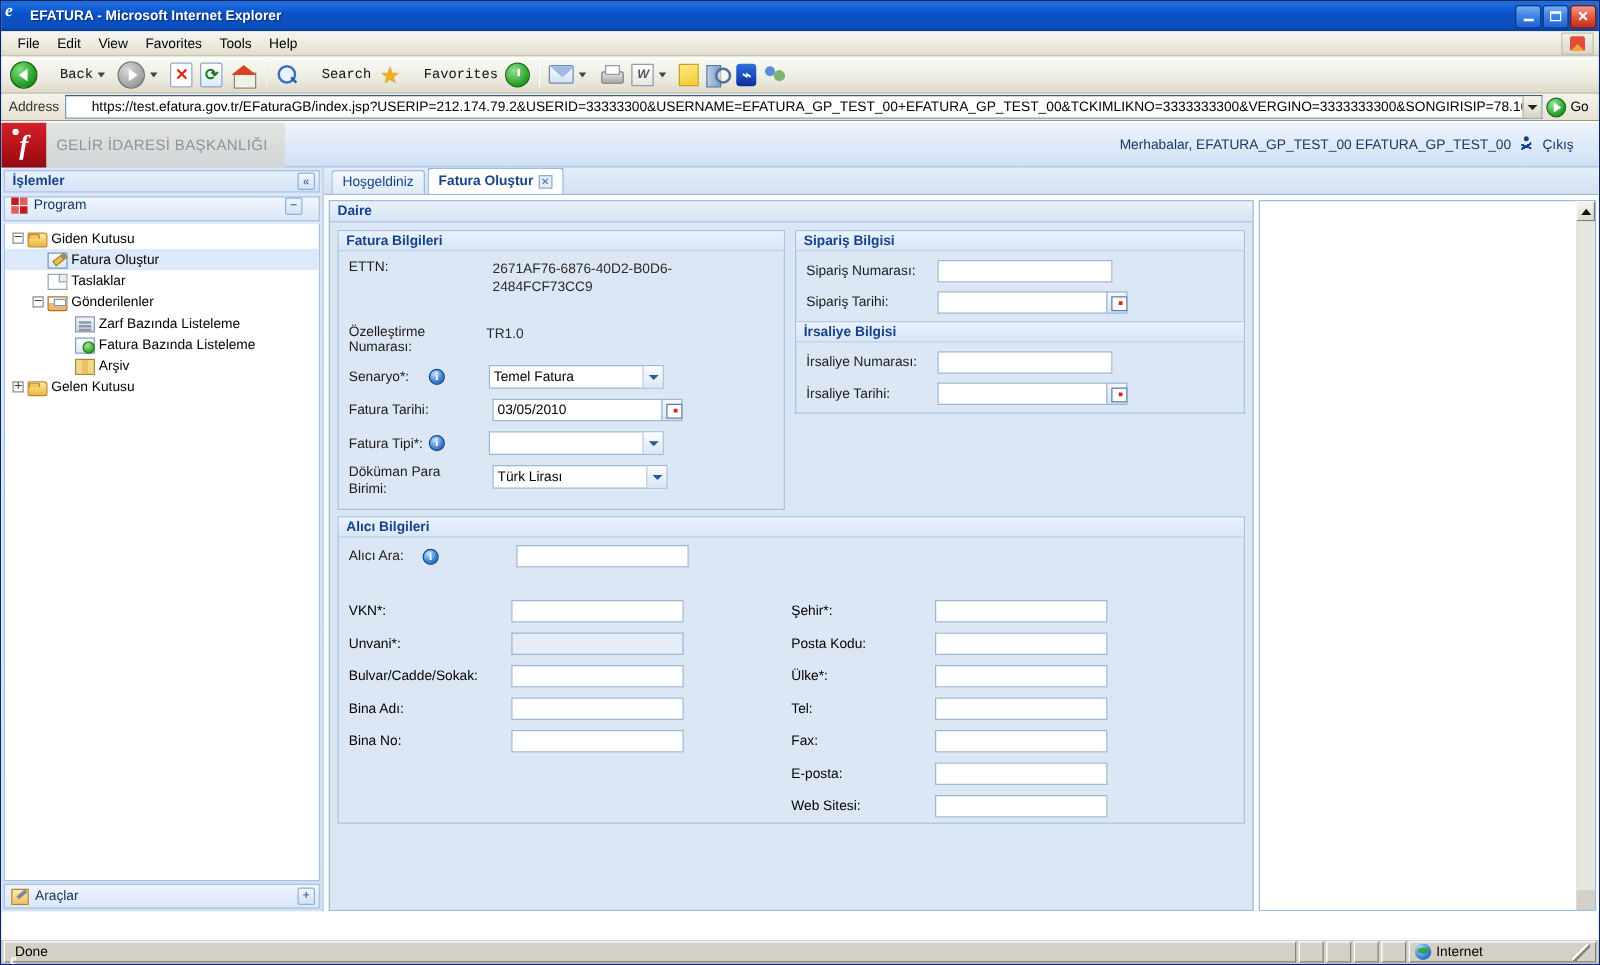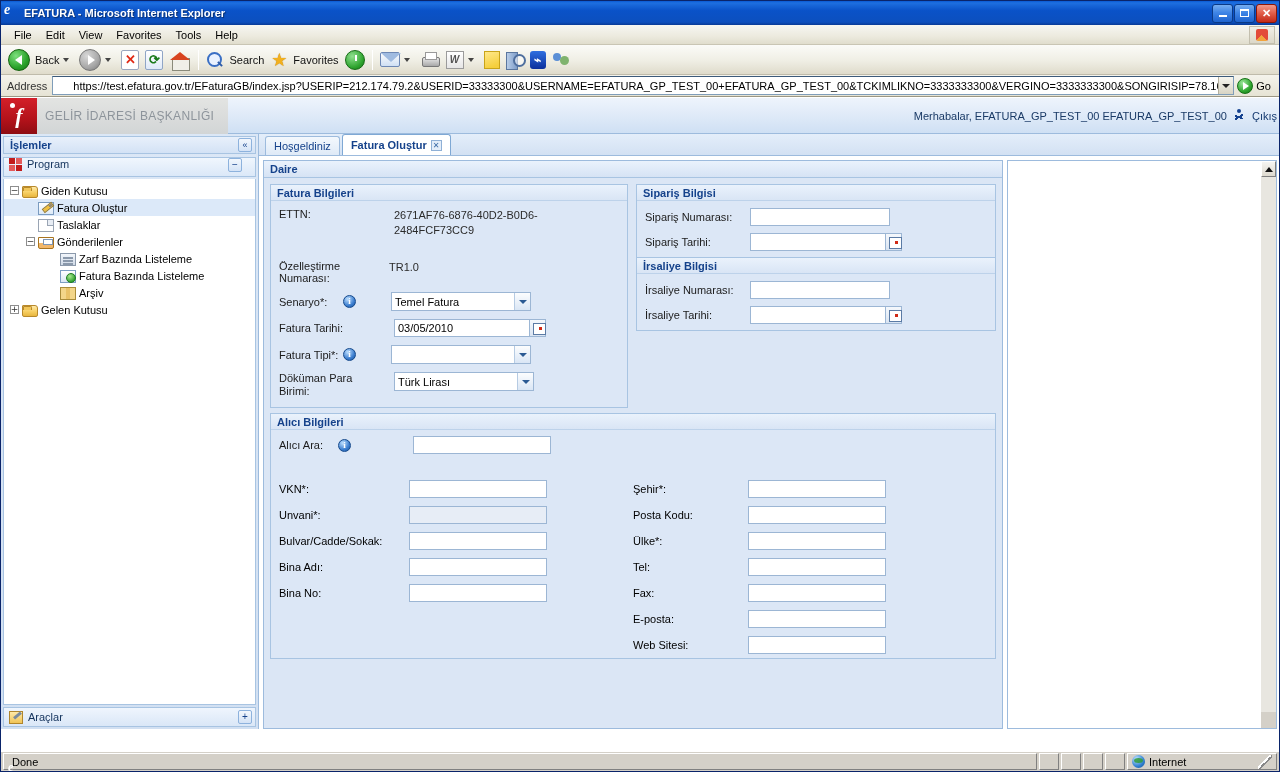--- a/index.html
+++ b/index.html
@@ -85,21 +85,21 @@
 
   
   .toolbar {
     height: 30px; flex: 0 0 30px;
     background: linear-gradient(180deg,#fbfbf8 0%,#efeee4 55%,#dfdbcb 100%);
     display: flex; align-items: center;
     padding-left: 4px;
     border-bottom: 1px solid #bfbbab;
   }
   .tb-item { display:flex; align-items:center; padding: 0 3px; height: 26px; cursor:default;}
-  .tb-label { font-size:11px; margin-left:5px; color:#111; }
+  .tb-label { font-size:11px; margin-left:18px; color:#111;font-family:Liberation Mono, monospace; }
   .tb-sep { width:1px; height:20px; background:#c2bdad; margin:0 4px; border-right:1px solid #fff;}
   .tb-arrow { width:0;height:0;border-left:3px solid transparent;border-right:3px solid transparent;
               border-top:4px solid #444; margin:0 4px;}
   .ic { width:22px;height:22px; position:relative; display:inline-block; }
 
   
   .ic-back, .ic-fwd {
     width:22px;height:22px;border-radius:50%;
     background: radial-gradient(circle at 35% 30%, #7ee07e, #2aa22a 60%, #157015);
     border:1px solid #14620f; display:flex;align-items:center;justify-content:center;
@@ -218,21 +218,21 @@
   }
   .brand-text {
     font-size:12px; color:#8d949b; letter-spacing:.3px;
     padding-left:8px; padding-right:14px;
     background: linear-gradient(180deg,#e3e4e2,#d2d5d6);
     height:36px; display:flex; align-items:center;
     min-width:190px;
   }
   .header-right{
     margin-left:auto; display:flex; align-items:center; gap:6px;
-    font-size:11px; color:#1a3a66; padding-right:2px;
+    font-size:11px; color:#1a3a66; padding-right:20px;
   }
   .runner { width:13px;height:14px; position:relative; }
   .runner::before{content:'';position:absolute;left:4px;top:0;width:4px;height:4px;border-radius:50%;background:#15418f;}
   .runner::after{content:'';position:absolute;left:2px;top:4px;width:8px;height:9px;
      background:
        linear-gradient(20deg, transparent 45%, #15418f 45% 60%, transparent 60%),
        linear-gradient(-30deg, transparent 45%, #15418f 45% 62%, transparent 62%);
   }
   .cikis { color:#163a70; }
 

